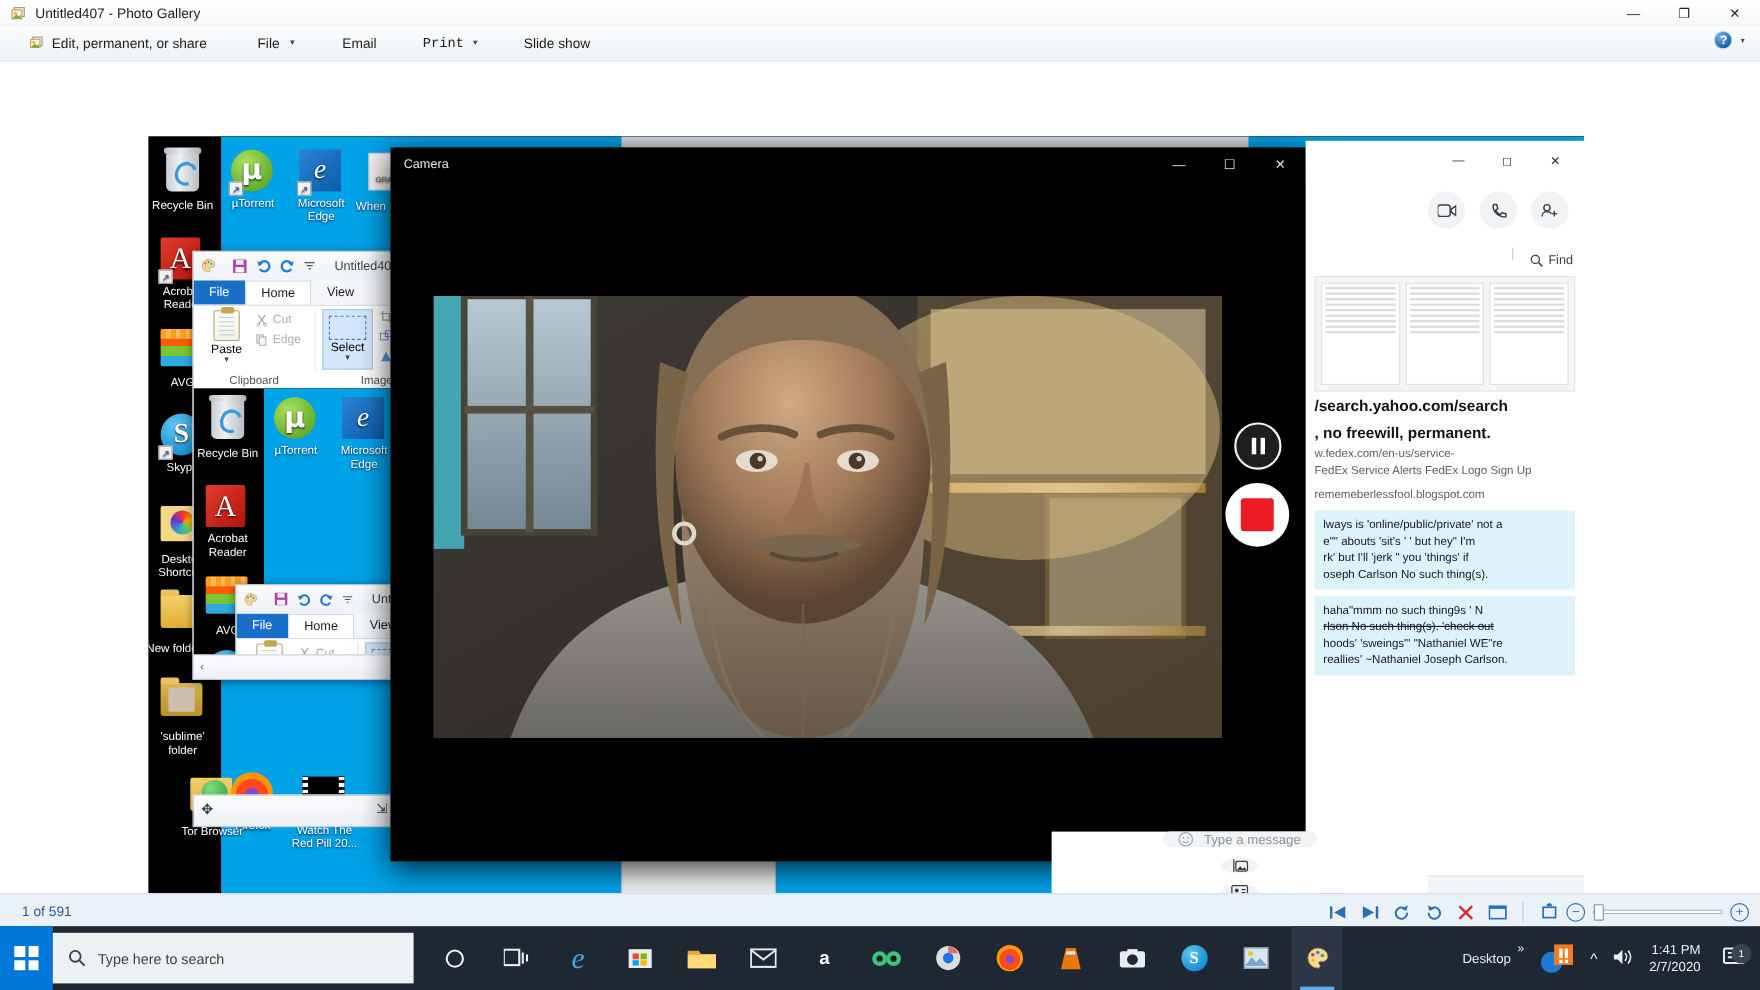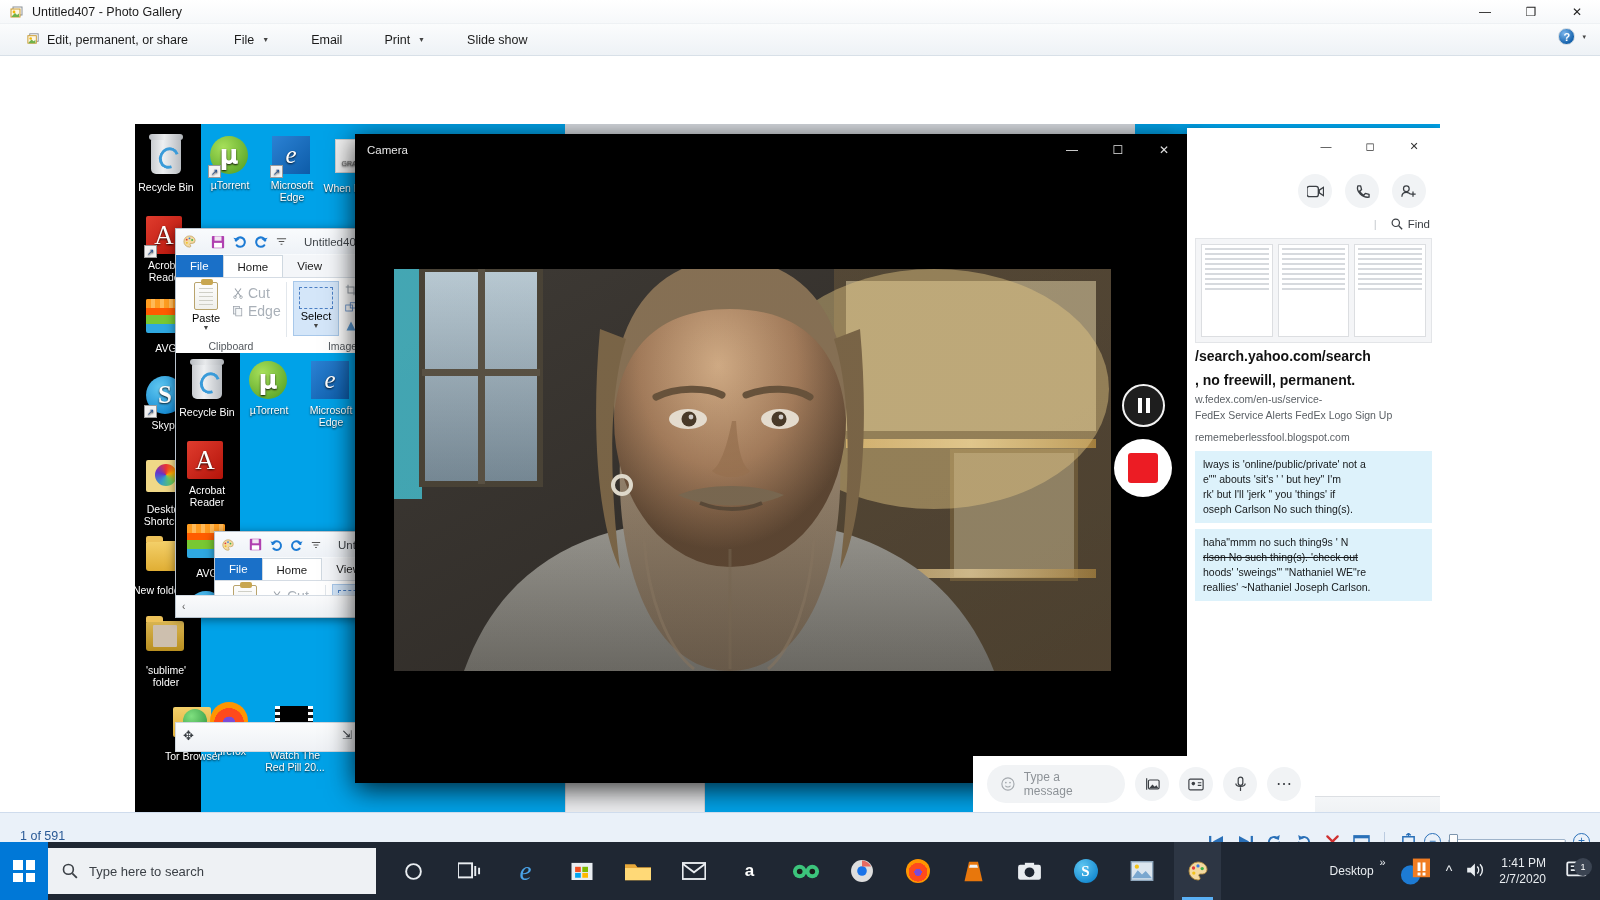--- a/index.html
+++ b/index.html
@@ -39,21 +39,21 @@
     color:#fff; font-size:11px; font-weight:bold; display:flex; align-items:center; justify-content:center;
     border:1px solid #cfd8e0; }
 
   .pg-canvas {
     position:absolute; left:0; top:56px; width:1600px; height:756px;
     background:#ffffff;
   }
   .pg-statusbar {
     position:absolute; left:0; top:812px; width:1600px; height:30px;
     background:#eaf1f9; border-top:1px solid #cfdced;
-    display:flex; align-items:flex-start; justify-content:space-between;
+    display:flex; align-items:center; justify-content:space-between;
     padding:16px 10px;
   }
   .pg-status-left { font-size:12.5px; color:#2a5a96; padding-left:10px;}
   .pg-status-right { display:flex; align-items:center; gap:3px; }
   .pg-tool { width:26px; height:24px; display:flex; align-items:center; justify-content:center; }
   .pg-sep { width:1px; height:18px; background:#bbcbe0; margin:0 7px; }
   .pg-zoom-track { width:118px; height:4px; background:#fff; border:1px solid #9fb4cb; position:relative;
      border-radius:2px; margin:0 4px;}
   .pg-zoom-knob { position:absolute; left:0px; top:-6px; width:9px; height:15px; background:#fdfdfd;
      border:1px solid #7d95ad; border-radius:1px; }
@@ -144,21 +144,21 @@
   .p-qat .ttl { font-size:11.5px;color:#40454a; margin-left:3px; white-space:nowrap; }
   .p-tabs { height:22px; display:flex; align-items:flex-end; background:#f4f6f9; }
   .p-tab { height:22px; padding:0 14px; font-size:11.5px; display:flex;align-items:center;
            color:#1b1b1b; }
   .p-tab.file { background:#1a70c8; color:#fff; }
   .p-tab.active { background:#fff; border:1px solid #cfd8e0; border-bottom:none; }
   .p-ribbon { background:#fff; border-top:1px solid #d5dce4; position:relative; }
   .p-group { position:absolute; top:0; bottom:0; }
   .p-grp-label { position:absolute; bottom:1px; width:100%; text-align:center; font-size:10.5px; color:#53585d; }
   .p-grp-div { position:absolute; top:4px; bottom:16px; width:1px; background:#e2e7ec; }
-  .p-btn { font-size:14px; color:#1b1b1b; display:flex; align-items:center; gap:4px; }
+  .p-btn { font-size:11px; color:#1b1b1b; display:flex; align-items:flex-start; gap:4px; }
   .p-dim { color:#a9b0b8; }
   .clip { width:24px;height:28px;background:linear-gradient(#fdfdfd,#f0f0ec);border:1px solid #b9a46d;
           border-radius:2px;position:relative;}
   .clip:before{content:"";position:absolute;left:6px;top:-4px;width:12px;height:6px;background:#c8a650;
           border-radius:2px;}
   .clip i{position:absolute;left:4px;top:5px;right:4px;height:1px;background:#cfcfc6;
           box-shadow:0 4px 0 #cfcfc6,0 8px 0 #cfcfc6,0 12px 0 #cfcfc6,0 16px 0 #cfcfc6;}
   .seldash { width:42px;height:30px;border:1.5px dashed #4b7fc4; }
   .p-selbox { background:#d4e6f9; border:1px solid #a8c8ea; }
   .p-canvas { background:#fff; position:absolute; overflow:hidden; }
@@ -290,21 +290,21 @@
       </span>
       <span>Edit, permanent, or share</span>
     </div>
     <div class="pg-menu-item" style="margin-left:22px;">
       <span>File</span>
       <span class="pg-menu-caret">▼</span>
     </div>
     <div class="pg-menu-item" style="margin-left:18px;">
       <span>Email</span>
     </div>
-    <div class="pg-menu-item" style="margin-left:18px;">
+    <div class="pg-menu-item" style="margin-left:18px;font-family:Liberation Mono, monospace;">
       <span>Print</span>
       <span class="pg-menu-caret">▼</span>
     </div>
     <div class="pg-menu-item" style="margin-left:18px;">
       <span>Slide show</span>
     </div>
     <div class="pg-help">
       <div class="pg-help-circle">?</div>
       <span class="pg-menu-caret">▾</span>
     </div>
@@ -768,21 +768,21 @@
           <div class="sk-rnd">
             <svg width="16" height="15" viewBox="0 0 18 16">
                 <circle cx="6" cy="5" r="3.2" fill="none" stroke="#3b3f44" stroke-width="1.4"></circle>
                 <path d="M1 14 C1 10.5 3 9 6 9 C8 9 9.6 9.8 10.6 11" fill="none" stroke="#3b3f44" stroke-width="1.4"></path>
                 <path d="M13.5 8 V14 M10.5 11 H16.5" stroke="#3b3f44" stroke-width="1.4"></path>
               </svg>
           </div>
         </div>
         <div class="sk-find">
           <span style="color:#c6cace;">|</span>
-          <span style="display:flex;align-items:center;gap:5px;">
+          <span style="display:flex;align-items:center;gap:5px;margin-top:13px;">
             <svg width="12" height="12" viewBox="0 0 14 14">
                 <circle cx="5.6" cy="5.6" r="4.3" fill="none" stroke="#3b3f44" stroke-width="1.4"></circle>
                 <path d="M9 9 L13 13" stroke="#3b3f44" stroke-width="1.6"></path>
               </svg>
             <span>Find</span>
           </span>
         </div>
 
         <div class="sk-shot">
           <div class="pg">
@@ -839,21 +839,21 @@
           <div>reallies' ~Nathaniel Joseph Carlson.</div>
         </div>
 
         <div class="sk-name">
           <div class="sk-ava"></div>
           <div class="sk-nm">Nathanie :(</div>
           <div class="sk-dt">12/3/2018</div>
         </div>
       </div>
 
-      <div class="compose" style="left:838px;top:632px;width:342px;height:56px;">
+      <div class="compose" style="left:821px;top:632px;width:342px;height:56px;flex-direction:column;">
         <div class="cmp-input">
           <svg width="14" height="14" viewBox="0 0 16 16">
             <circle cx="8" cy="8" r="7" fill="none" stroke="#a4a9ae" stroke-width="1.3"></circle>
             <circle cx="5.6" cy="6.4" r="1" fill="#a4a9ae"></circle>
               <circle cx="10.4" cy="6.4" r="1" fill="#a4a9ae"></circle>
             <path d="M5 10 C6.5 12 9.5 12 11 10" stroke="#a4a9ae" stroke-width="1.3" fill="none"></path>
           </svg>
           <span>Type a message</span>
         </div>
         <div class="cmp-rnd">

